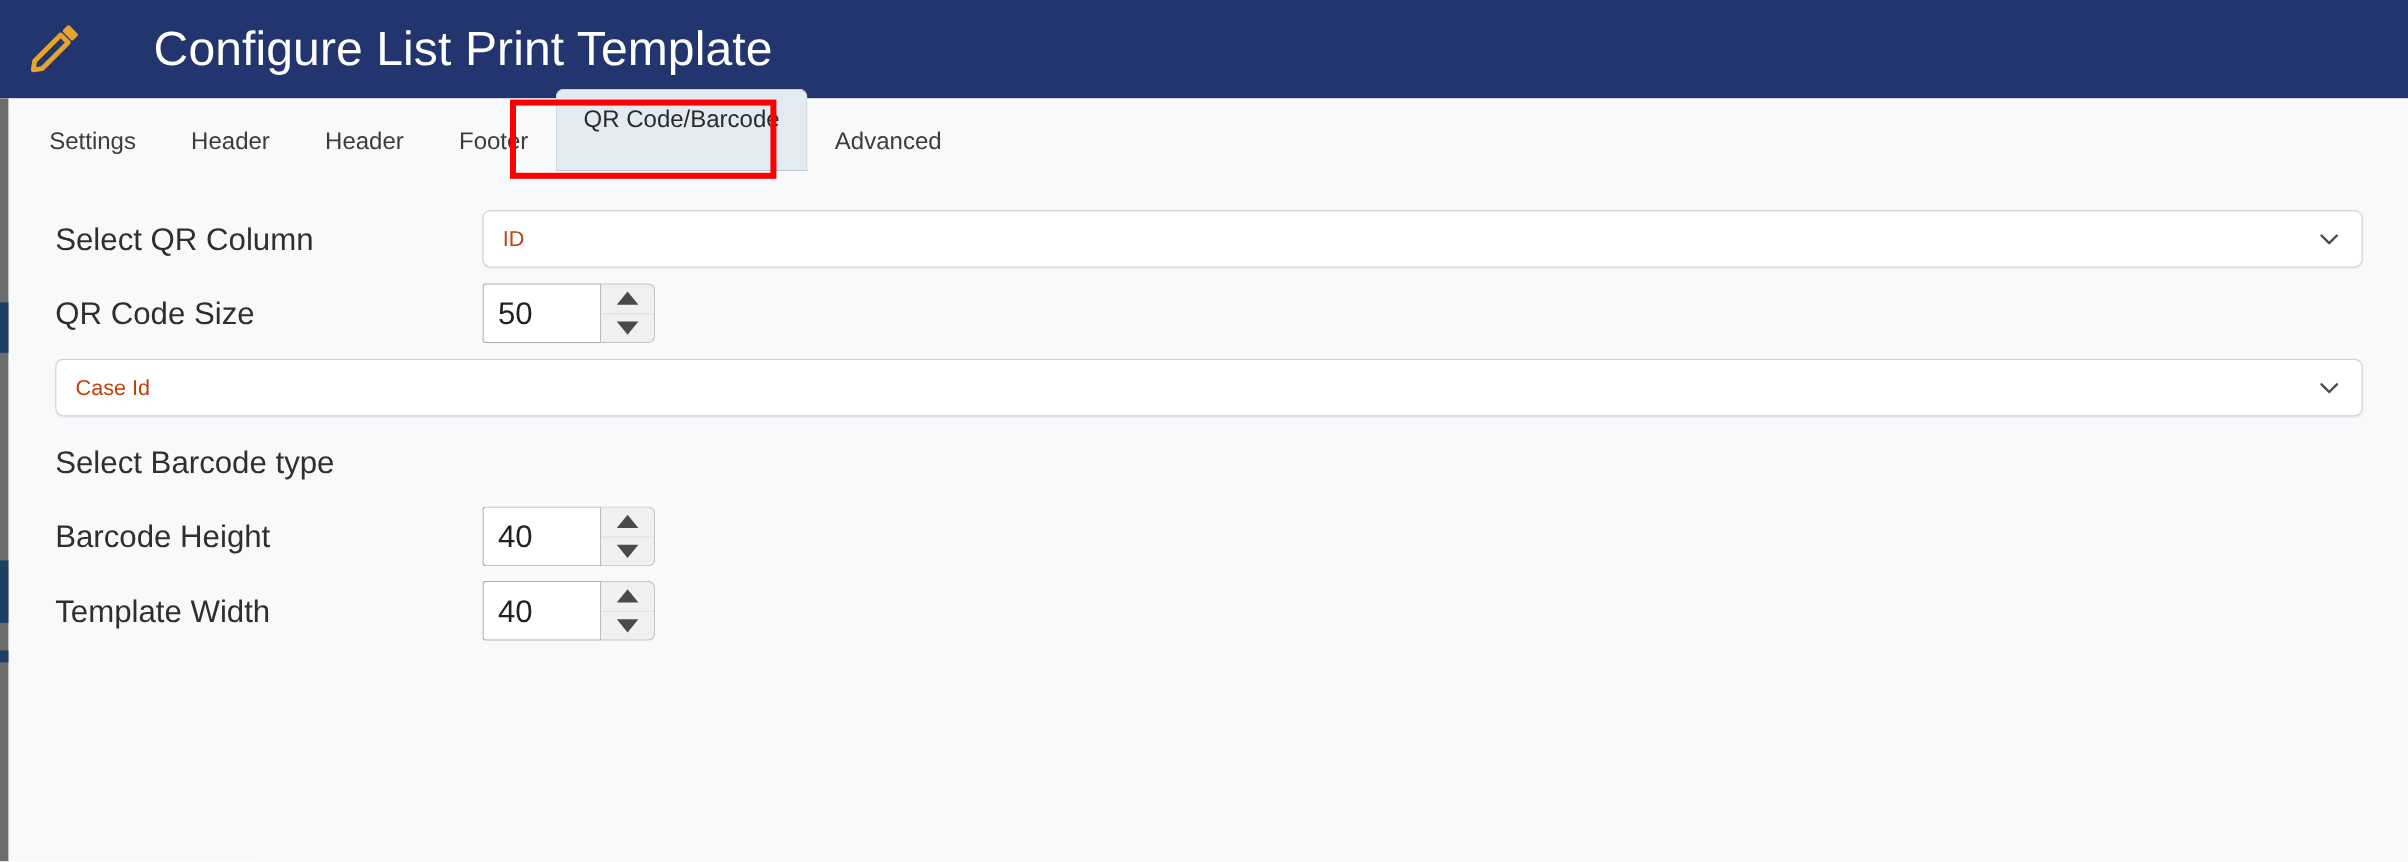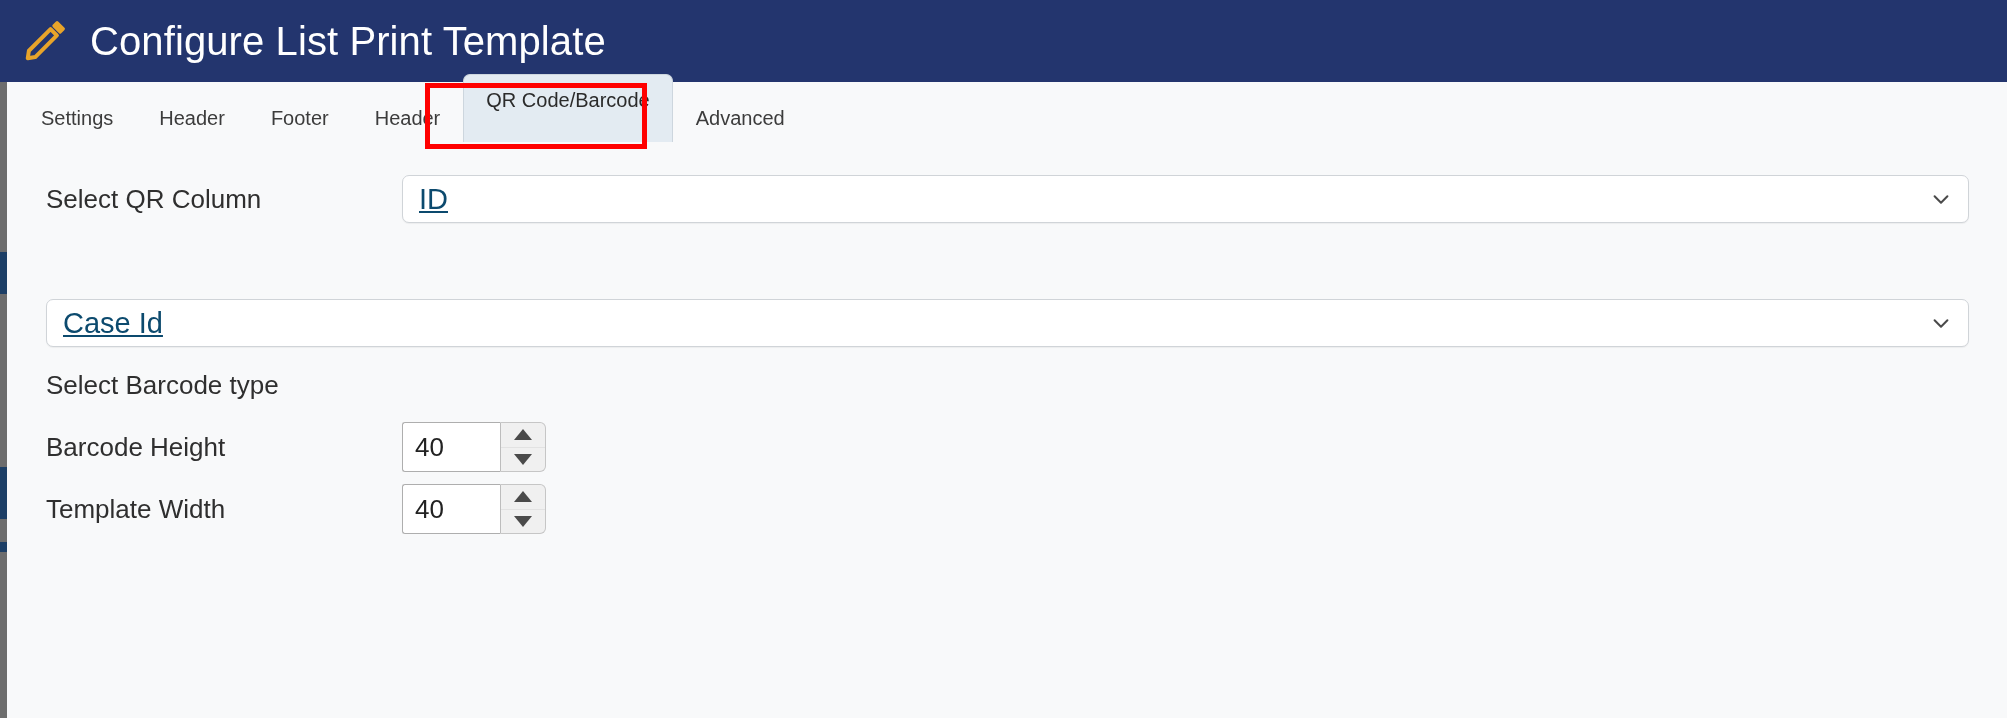--- a/index.html
+++ b/index.html
@@ -42,20 +42,21 @@
 
   
   .header {
     position: relative;
     height: 82px;
     background: #23356e;
     display: flex;
     align-items: center;
     padding-left: 22px;
     box-sizing: border-box;
+    gap: 38px;
   }
   .pencil-icon {
     width: 46px;
     height: 46px;
     flex: 0 0 auto;
     margin-right: 22px;
     display: block;
   }
   .header-title {
     color: #ffffff;
@@ -157,26 +158,25 @@
     border: 1px solid #d0d4d8;
     border-radius: 7px;
     display: flex;
     align-items: center;
     padding: 0 16px;
     box-sizing: border-box;
     box-shadow: 0 1px 1px rgba(0,0,0,0.05);
     margin-right: 10px;
   }
   .select-value {
-    font-size: 29px;
-    color: #0c4a6e;
+    font-size: 18px;
+    color: #c2410c;
     white-space: nowrap;
     overflow: hidden;
     text-overflow: ellipsis;
-    text-decoration: underline;
   }
   .chevron {
     position: absolute;
     right: 16px;
     top: 50%;
     transform: translateY(-50%);
     width: 22px;
     height: 22px;
   }
 
@@ -241,22 +241,22 @@
     <svg class="pencil-icon" viewBox="0 0 24 24">
       <path d="M3.6 17.1 L14.9 5.8 L18.2 9.1 L6.9 20.4 L3 21 Z" fill="none" stroke="#e8a42a" stroke-width="2.1" stroke-linejoin="round"></path>
       <path d="M16.6 4.1 L18.3 2.4 L21.6 5.7 L19.9 7.4 Z" fill="#e8a42a" stroke="#e8a42a" stroke-width="1.6" stroke-linejoin="round"></path>
     </svg>
     <div class="header-title">Configure List Print Template</div>
   </div>
 
   <div class="tabbar">
     <div class="tab">Settings</div>
     <div class="tab">Header</div>
+    <div class="tab">Header</div>
     <div class="tab">Footer</div>
-    <div class="tab">Header</div>
     <div class="tab active">QR Code/Barcode</div>
     <div class="tab">Advanced</div>
   </div>
 
   <div class="redbox"></div>
 
   <div class="form">
 
     <div class="row">
       <div class="row-label">Select QR Column</div>
@@ -264,20 +264,34 @@
         <div class="select">
           <span class="select-value">ID</span>
           <svg class="chevron" viewBox="0 0 24 24">
             <path d="M5 9 L12 16 L19 9" fill="none" stroke="#4a4a4a" stroke-width="2.2" stroke-linecap="round" stroke-linejoin="round"></path>
           </svg>
         </div>
       </div>
     </div>
 
     <div class="row">
+      <div class="row-label">QR Code Size</div>
+      <div class="row-control">
+        <div class="spinner">
+          <input class="spinner-input" type="text" value="50" style="">
+          <div class="spinner-btns">
+            <div class="spin-btn up">
+                <span class="tri up"></span>
+              </div>
+            <div class="spin-btn down">
+                <span class="tri down"></span>
+              </div>
+          </div>
+        </div>
+      </div>
     </div>
 
     <div class="row">
       <div class="row-control">
         <div class="select">
           <span class="select-value">Case Id</span>
           <svg class="chevron" viewBox="0 0 24 24">
             <path d="M5 9 L12 16 L19 9" fill="none" stroke="#4a4a4a" stroke-width="2.2" stroke-linecap="round" stroke-linejoin="round"></path>
           </svg>
         </div>

